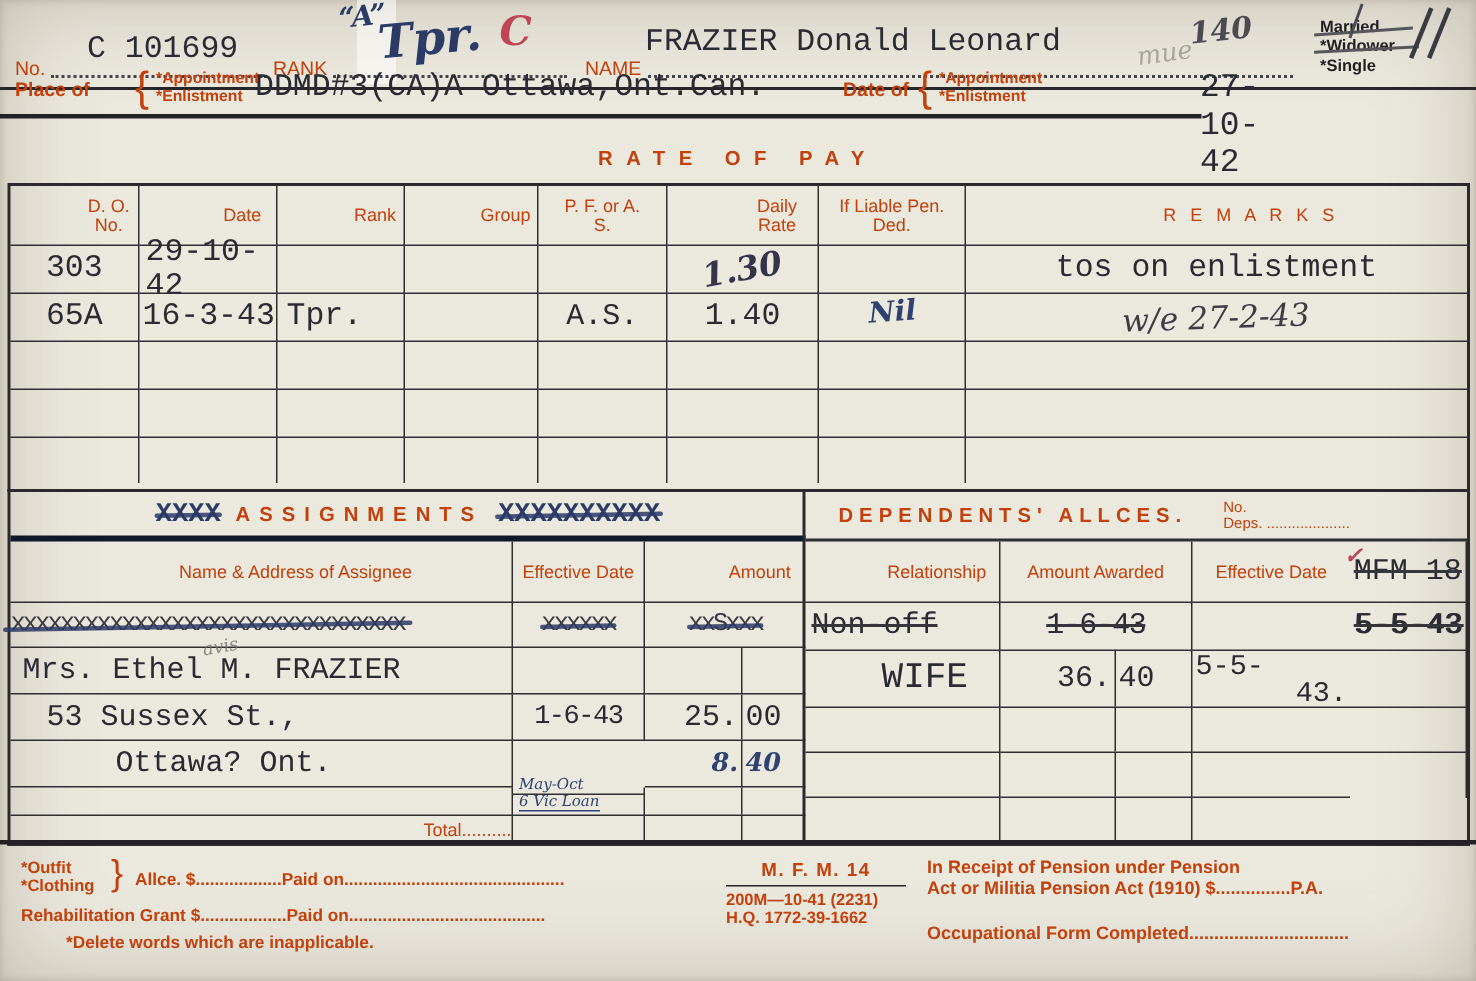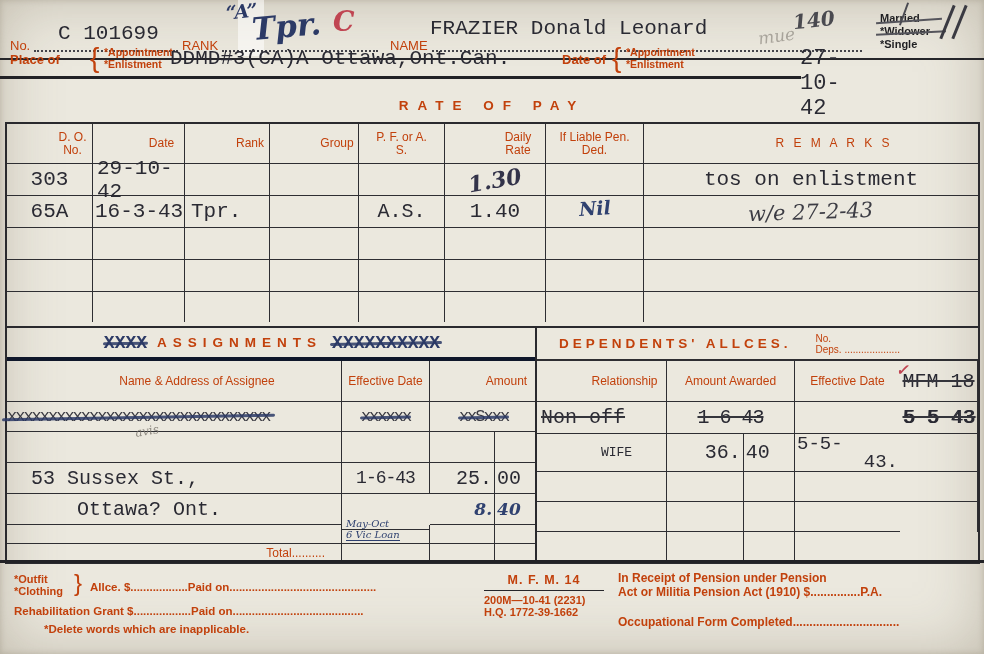--- a/index.html
+++ b/index.html
@@ -160,20 +160,21 @@
         <span class="typed xscrib" style="font-size:17px;letter-spacing:-2px;color:#3a3a42;">xxxxxxxxxxxxxxxxxxxxxxxxxxxxxxxx</span>
       </div>
     <div class="cell">
         <span class="typed xscrib" style="font-size:17px;letter-spacing:-2px;color:#3a3a42;">xxxxxx</span>
       </div>
     <div class="cell last">
         <span class="typed xscrib" style="font-size:17px;letter-spacing:-2px;color:#3a3a42;">xxSxxx</span>
       </div>
 
     <div class="cell left" style="padding-left:8px;">
+      <span class="typed" style="font-size:20px;">Mrs. Ethel M. FRAZIER</span>
       <span class="abs hand pencil" style="left:128px;top:-8px;font-size:12px;opacity:.8;transform:rotate(-10deg);">avis</span>
     </div>
     <div class="cell"></div>
     <div class="cell last">
         <div class="money">
           <span class="d"></span>
           <span class="c"></span>
         </div>
       </div>
 
@@ -206,21 +207,21 @@
 
     <div class="cell"></div>
     <div class="cell"></div>
     <div class="cell last">
         <div class="money">
           <span class="d"></span>
           <span class="c"></span>
         </div>
       </div>
 
-    <div class="cell noB" style="justify-content:flex-end;padding-right:16px;">
+    <div class="cell noB" style="justify-content:flex-end;padding-right:0;">
         <span class="printed" style="font-size:12px;">Total..........</span>
       </div>
     <div class="cell noB"></div>
     <div class="cell last noB">
         <div class="money">
           <span class="d"></span>
           <span class="c"></span>
         </div>
       </div>
   </div>
@@ -248,21 +249,21 @@
       </div>
     <div class="cell" style="overflow:visible;">
         <span class="typed strike" style="font-size:20px;letter-spacing:-1px;white-space:nowrap;z-index:2;">1-6-43</span>
       </div>
     <div class="cell last"></div>
 
     <div class="cell">
         <span class="typed strike overtype" style="font-size:20px;">5-5-43</span>
       </div>
     <div class="cell">
-        <span class="typed" style="font-size:13px;margin-left:30px;">WIFE</span>
+        <span class="typed" style="font-size:24px;margin-left:30px;">WIFE</span>
       </div>
     <div class="cell">
         <div class="money">
           <span class="d typed" style="font-size:20px;">36.</span>
           <span class="c typed" style="font-size:20px;">40</span>
         </div>
       </div>
     <div class="cell last" style="flex-direction:column;align-items:flex-start;padding-left:2px;overflow:visible;">
       <span class="typed" style="font-size:19px;line-height:18px;">5-5-</span>
       <span class="typed" style="font-size:19px;line-height:18px;align-self:flex-end;padding-right:2px;">43.</span>

